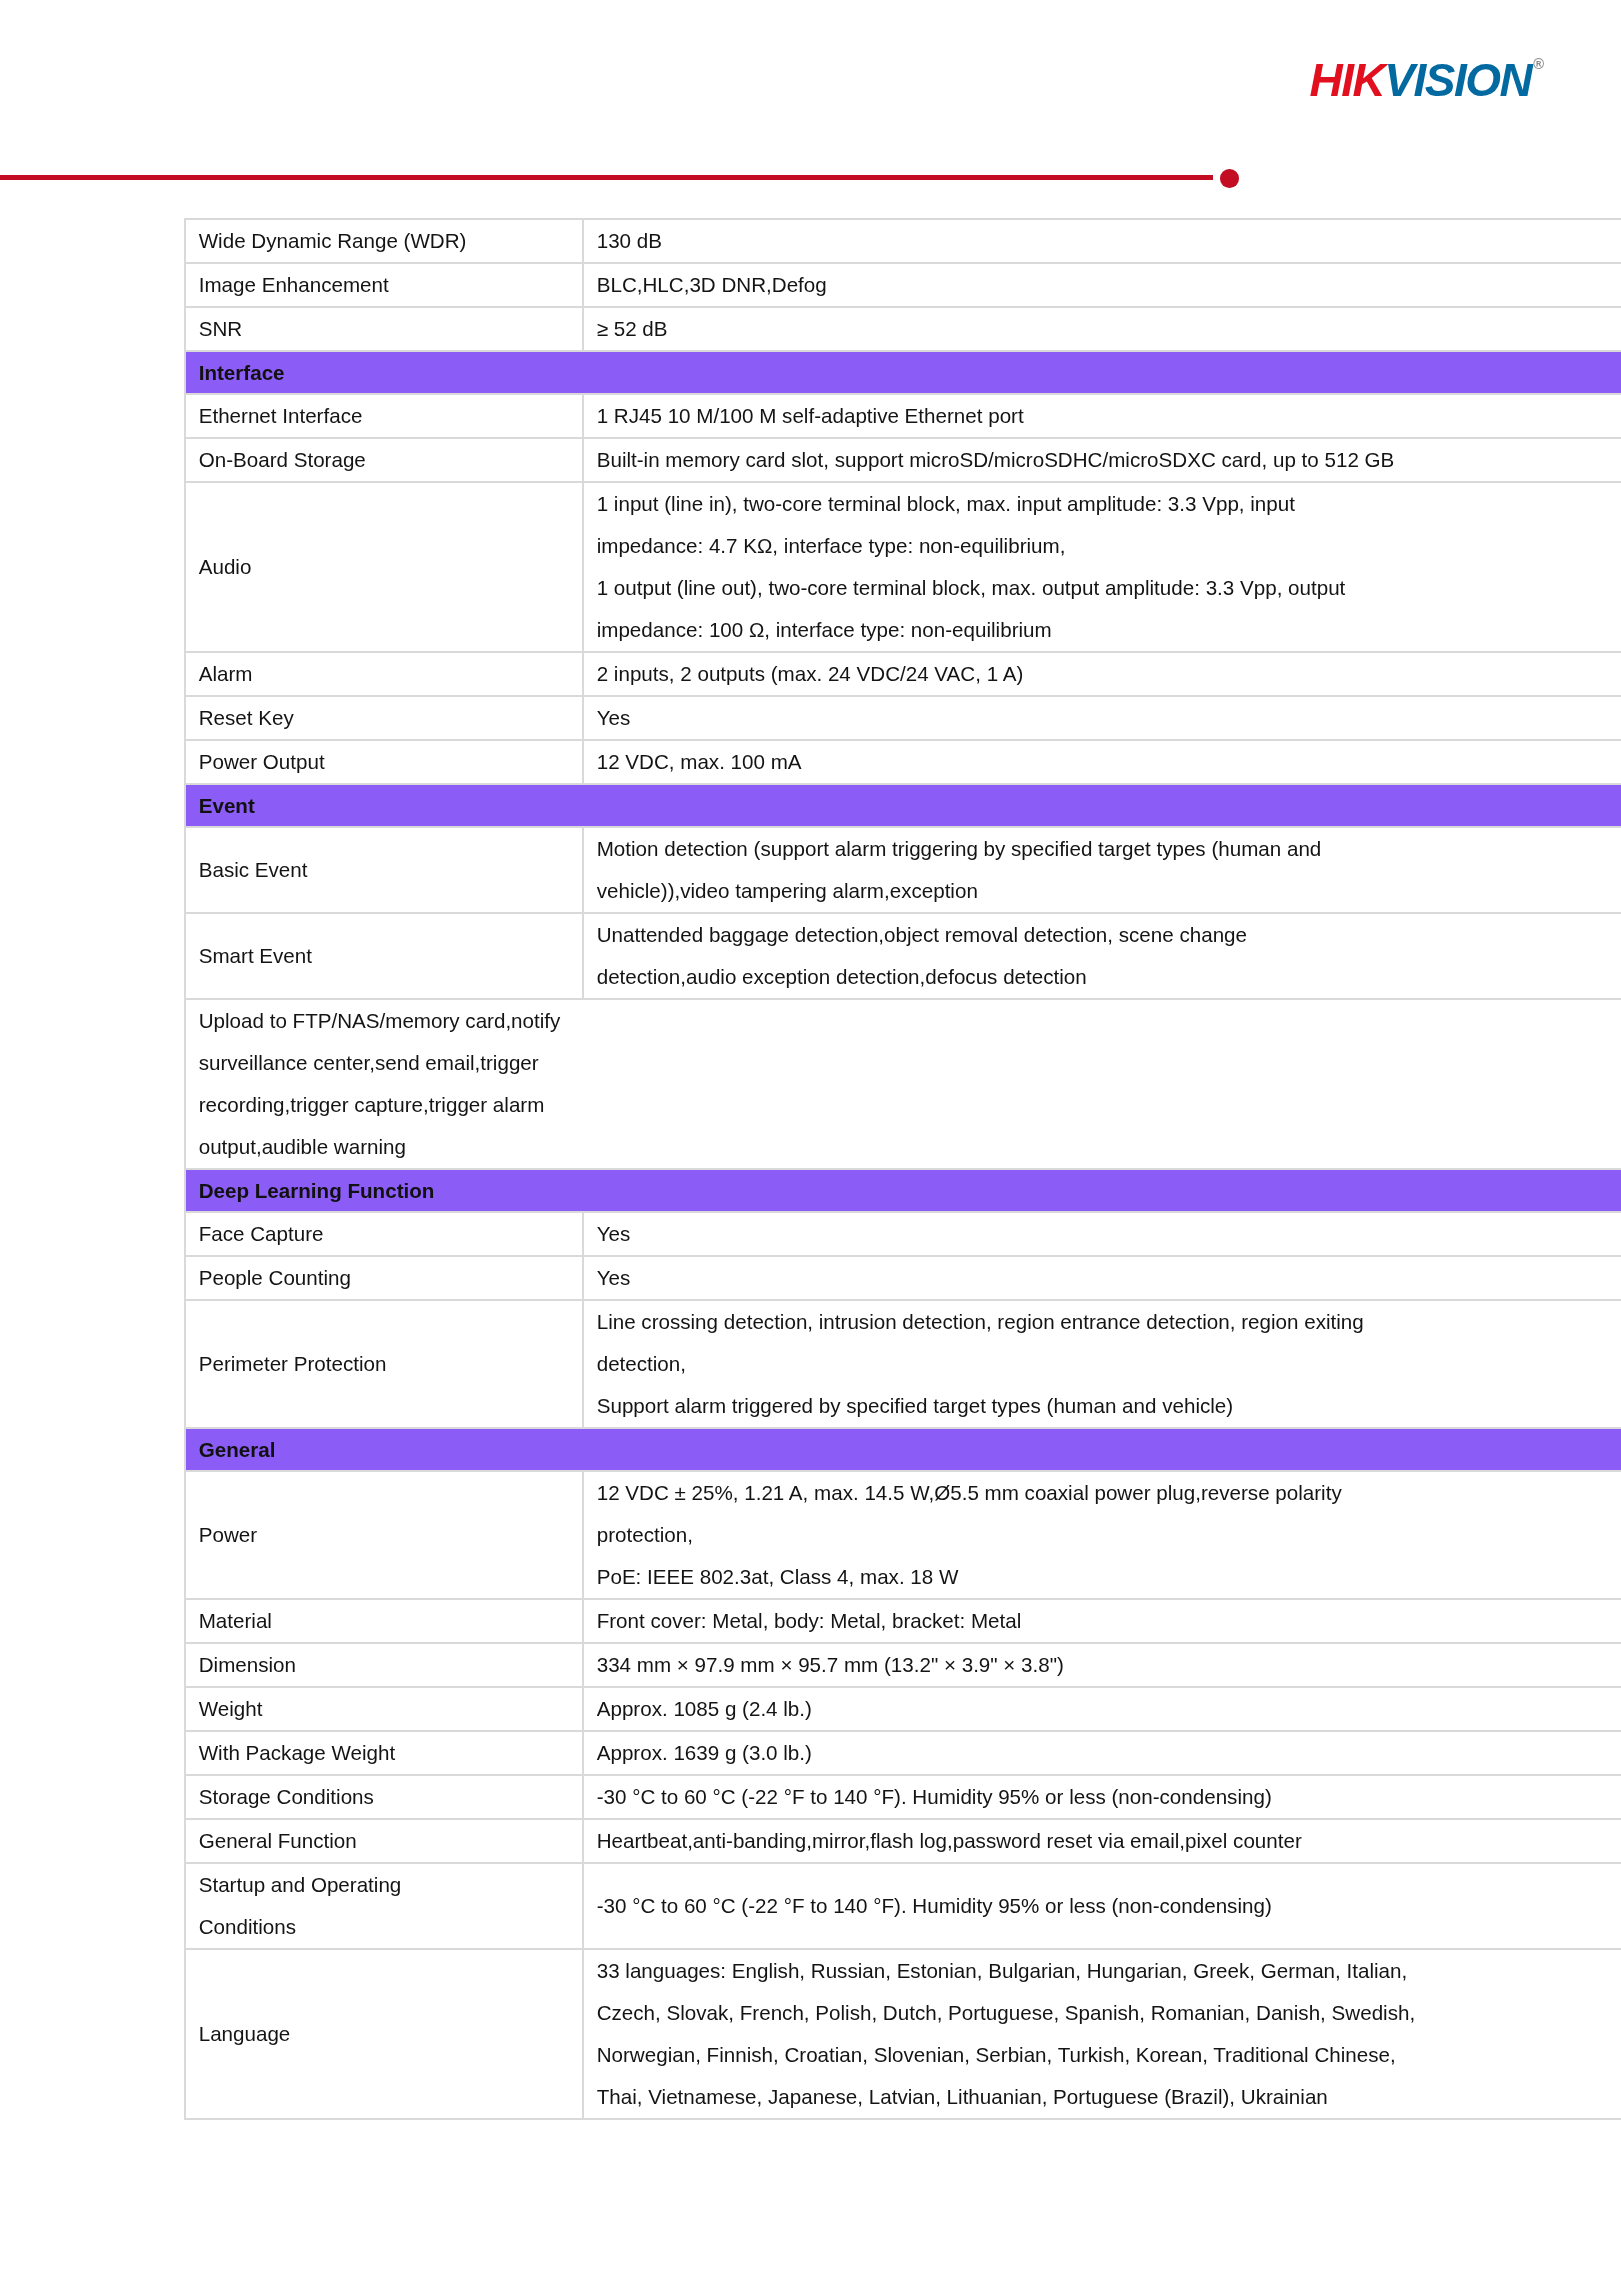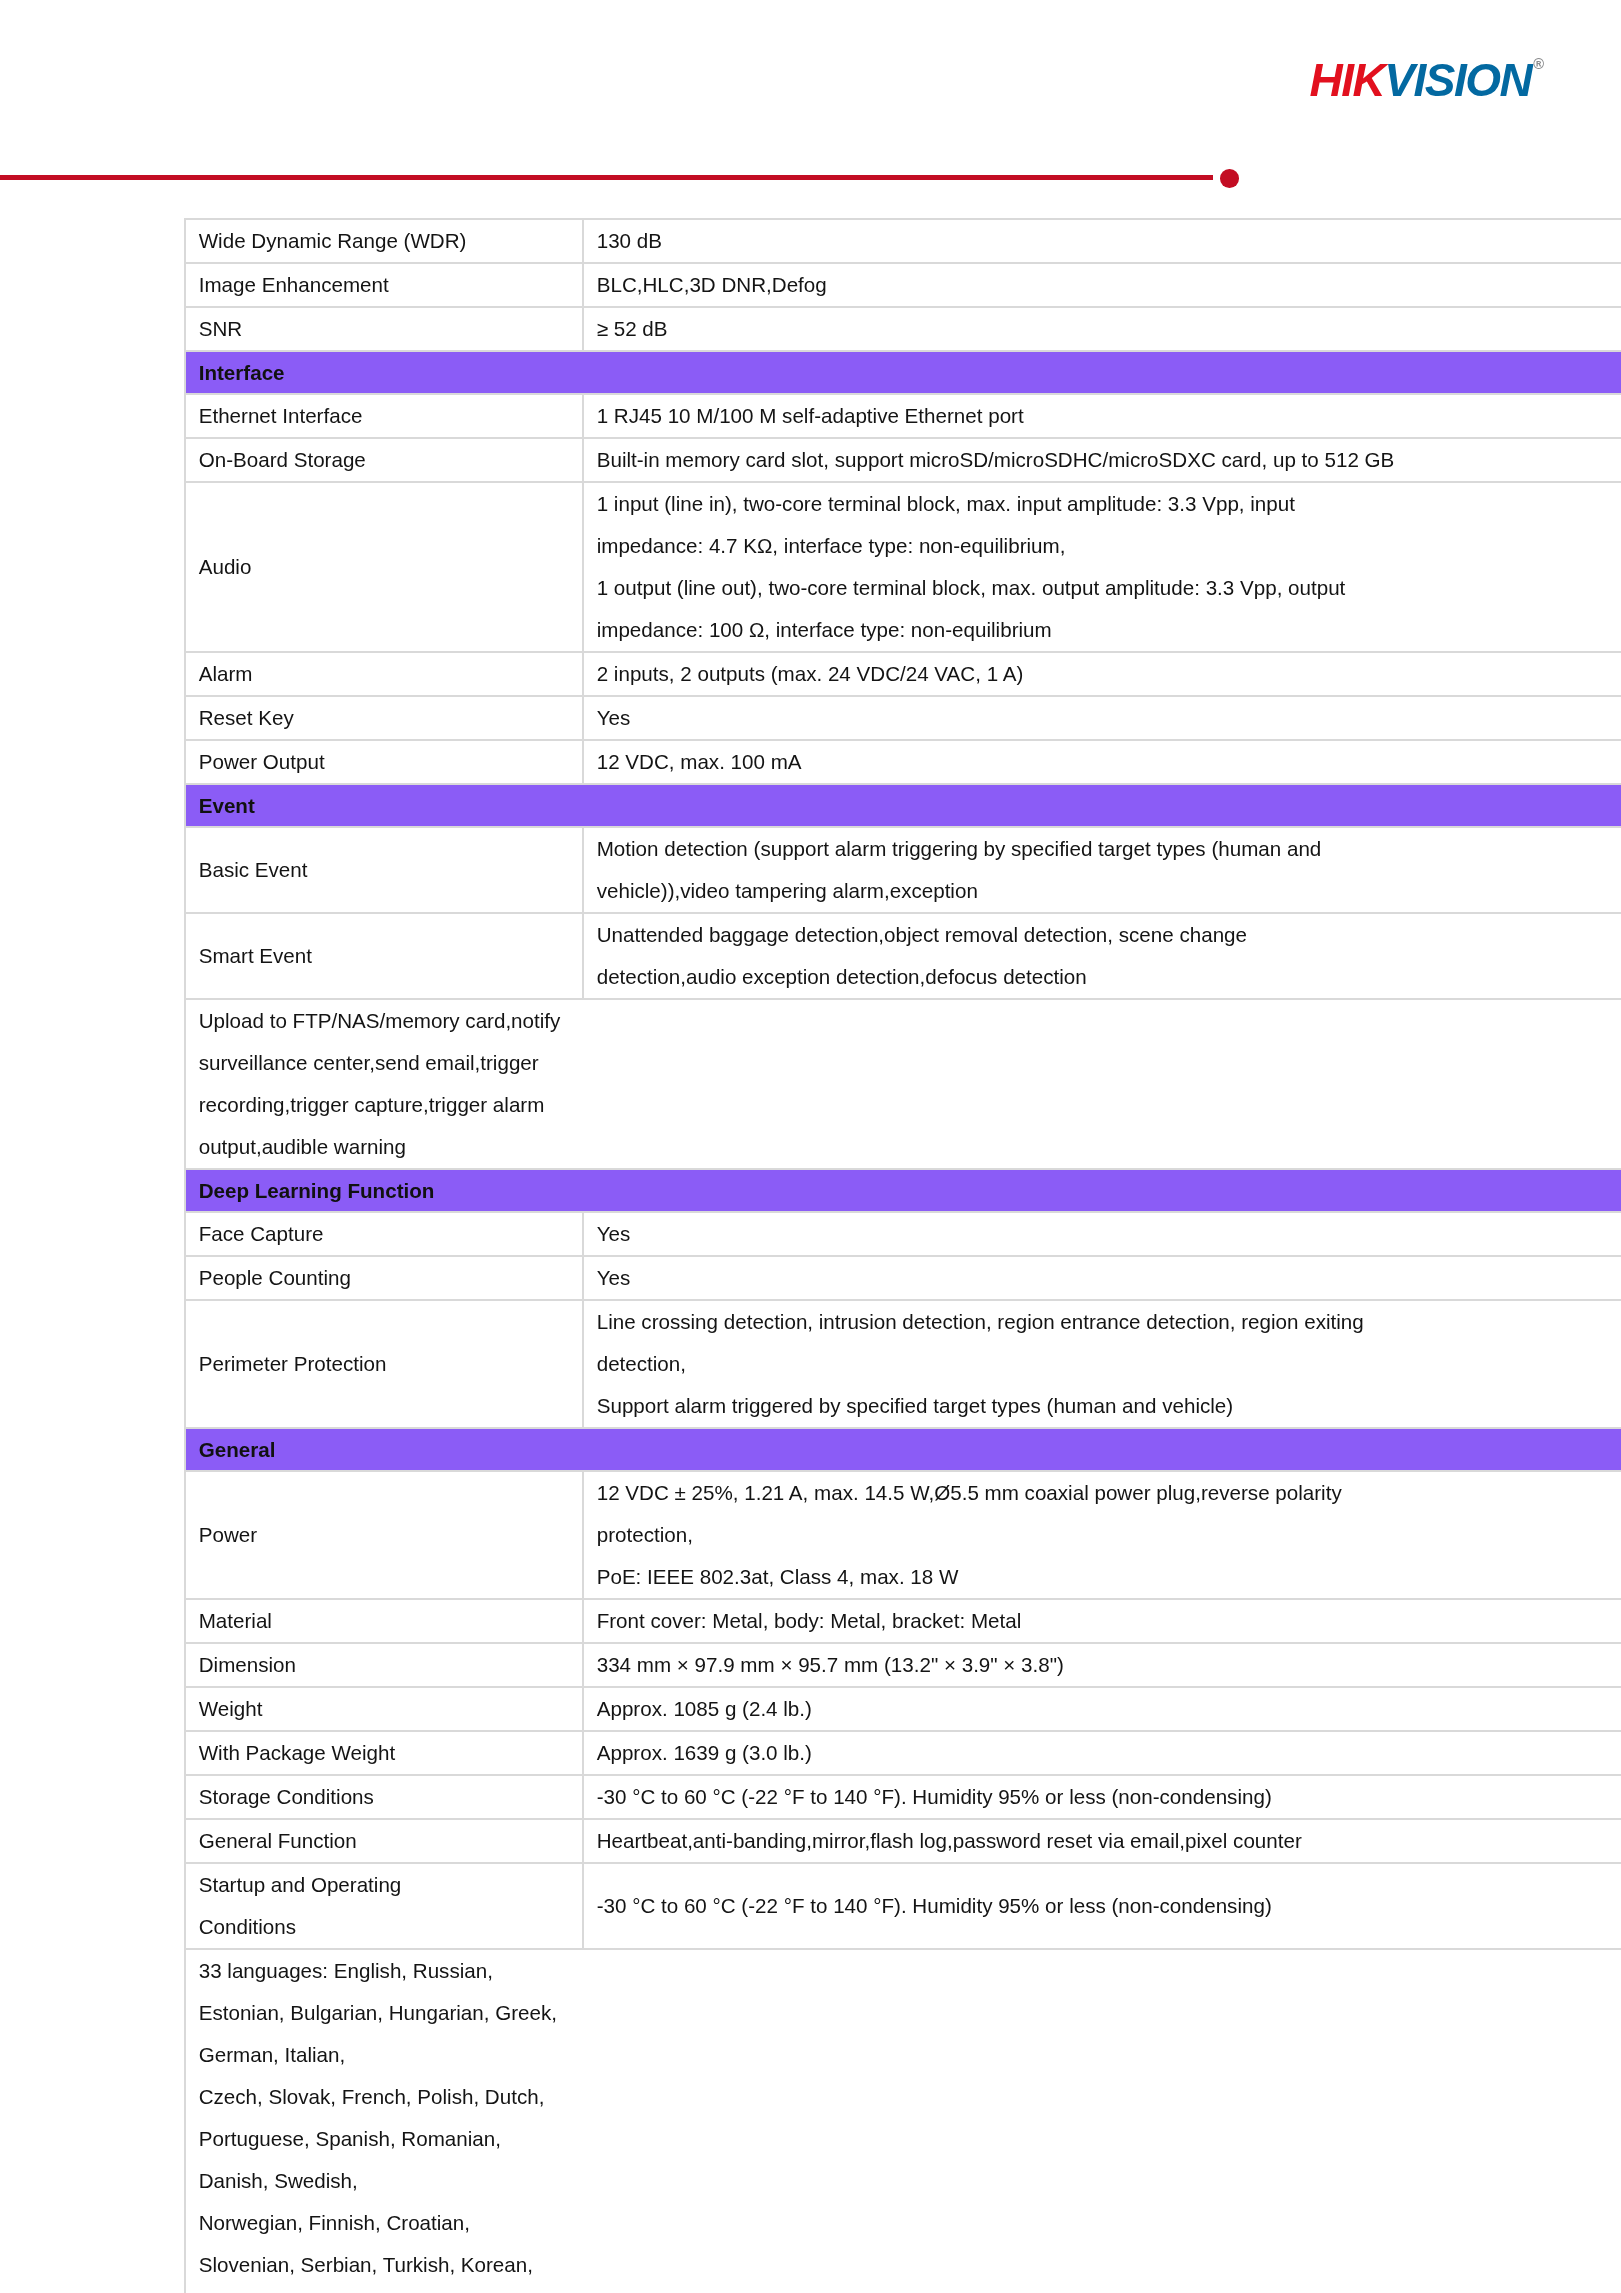--- a/index.html
+++ b/index.html
@@ -198,20 +198,21 @@
     <div class="row">
       <div class="cl">General Function</div>
       <div class="cv">Heartbeat,anti-banding,mirror,flash log,password reset via email,pixel counter</div>
     </div>
     <div class="row">
       <div class="cl">Startup and Operating
 Conditions</div>
       <div class="cv">-30 °C to 60 °C (-22 °F to 140 °F). Humidity 95% or less (non-condensing)</div>
     </div>
     <div class="row">
+      <div class="cl">Language</div>
       <div class="cv">33 languages: English, Russian, Estonian, Bulgarian, Hungarian, Greek, German, Italian,
 Czech, Slovak, French, Polish, Dutch, Portuguese, Spanish, Romanian, Danish, Swedish,
 Norwegian, Finnish, Croatian, Slovenian, Serbian, Turkish, Korean, Traditional Chinese,
 Thai, Vietnamese, Japanese, Latvian, Lithuanian, Portuguese (Brazil), Ukrainian</div>
     </div>
 
   </div>
 </div>
 
 

